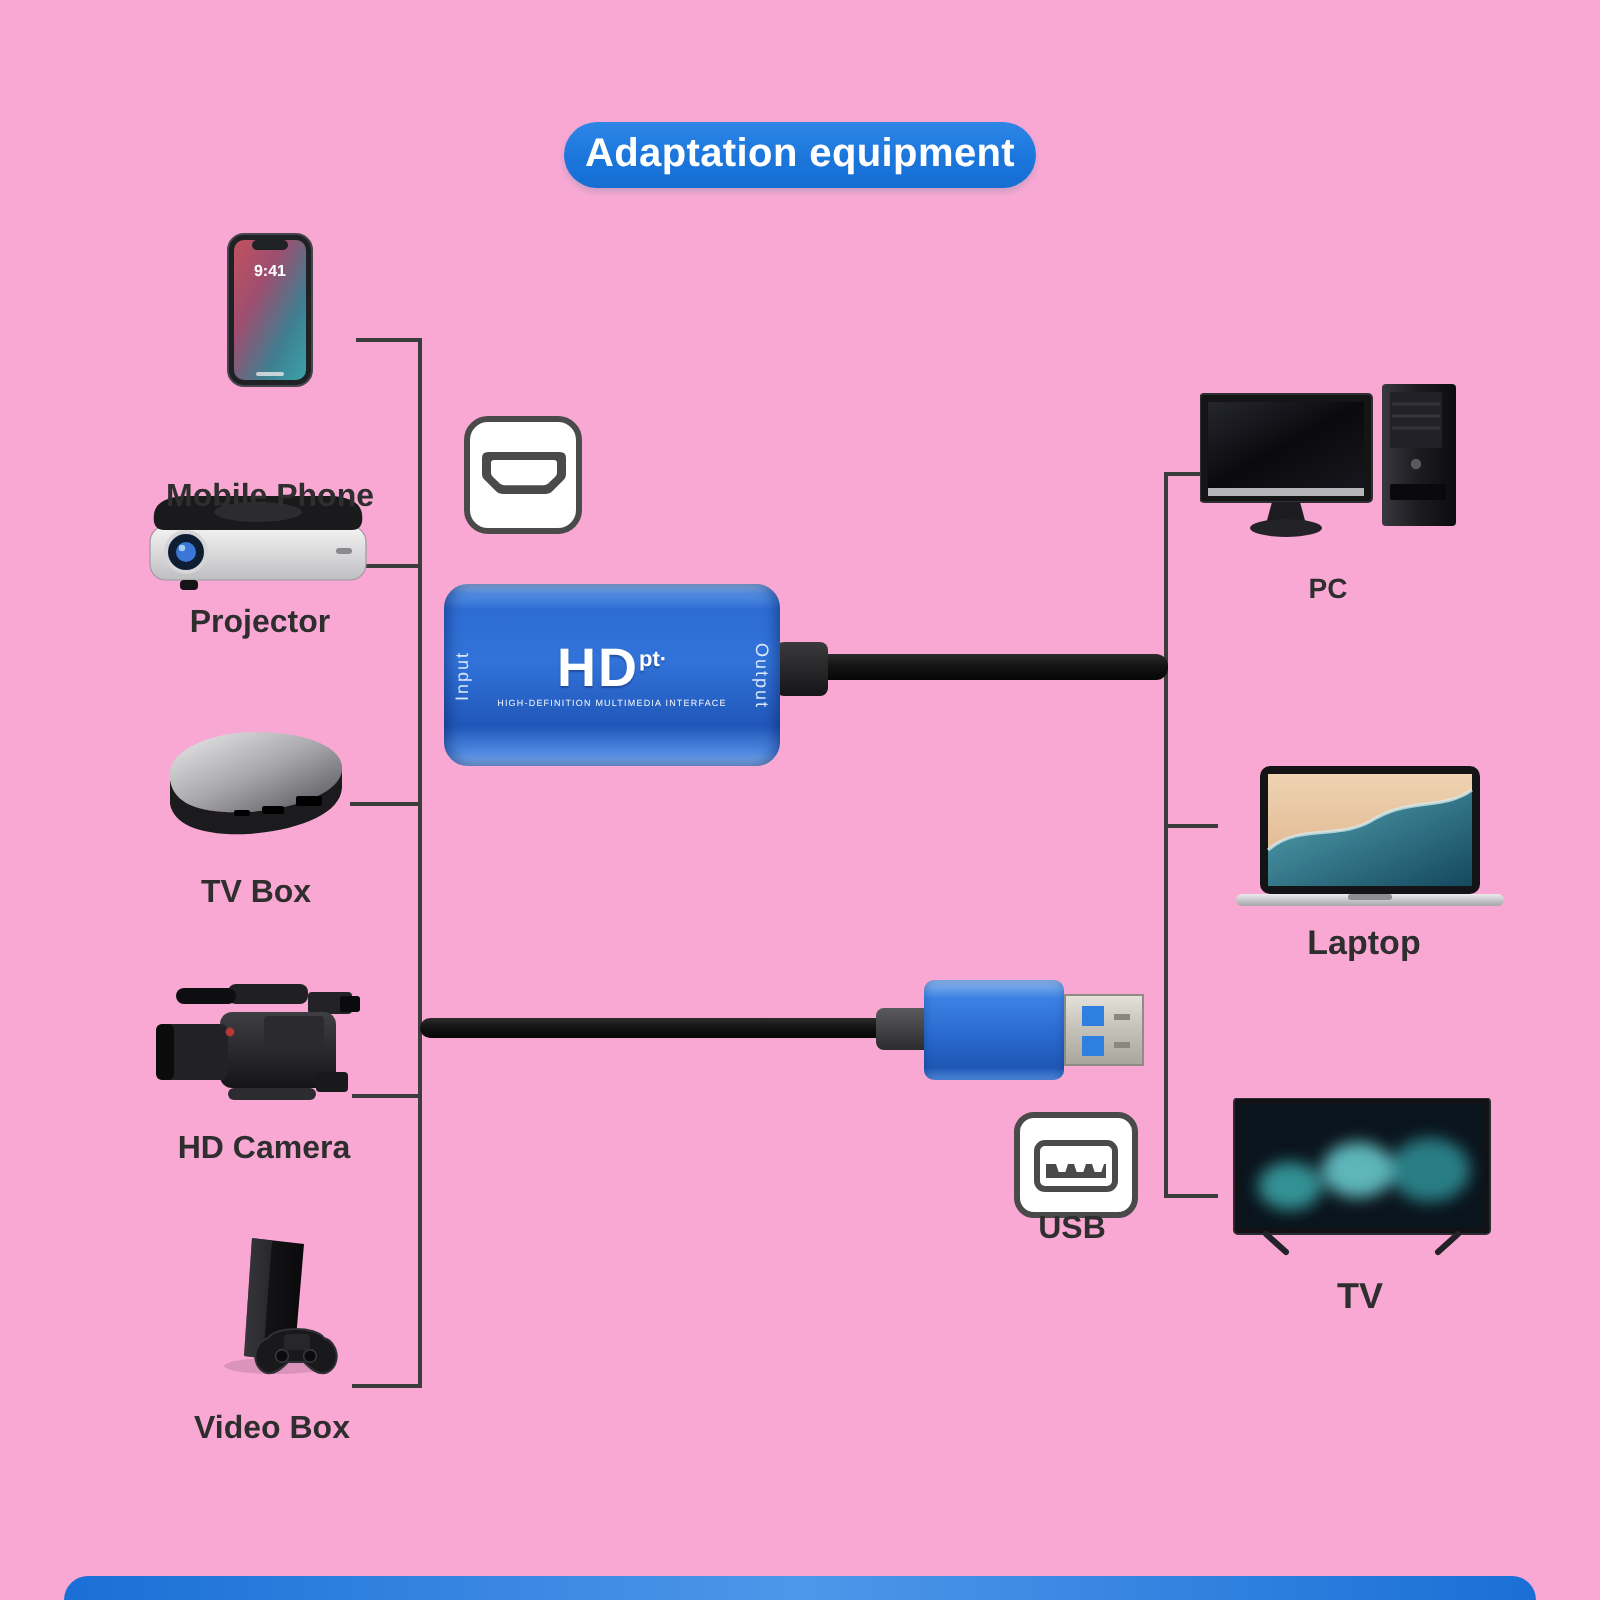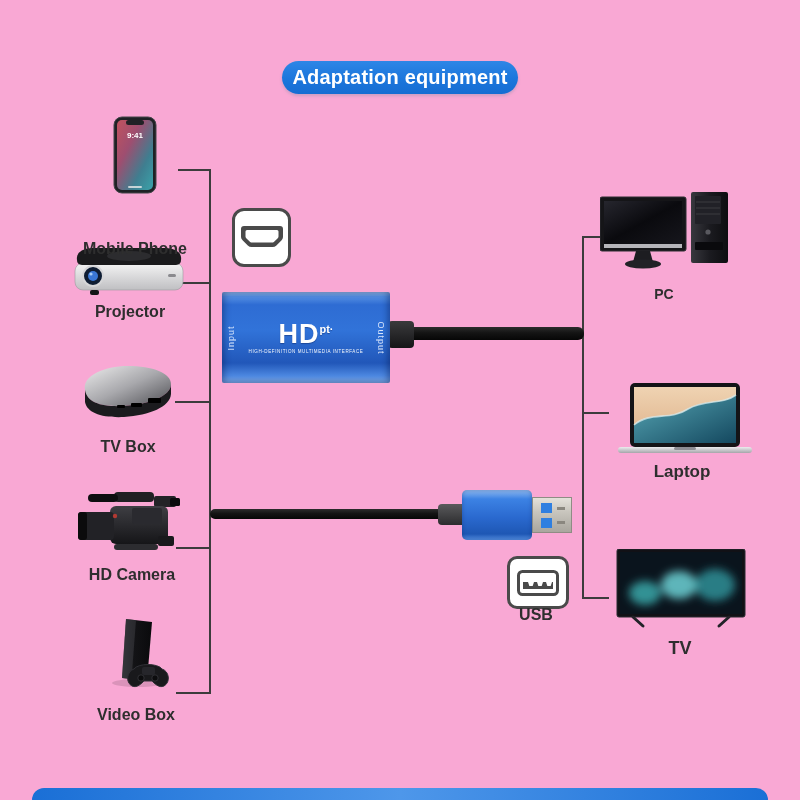--- a/index.html
+++ b/index.html
@@ -20,21 +20,21 @@
   .line{background:#3c3c3c;}
   
   .cable{background:linear-gradient(180deg,#2c2c2c,#141414 45%,#060606);border-radius:6px;}
   
   .dev-label{
     transform:translateX(-50%);color:#2e2e2e;font-size:16px;font-weight:600;
     white-space:nowrap;
   }
   
   .capture{
-    left:222px;top:292px;width:168px;height:91px;border-radius:2px;
+    left:222px;top:292px;width:168px;height:91px;border-radius:12px;
     background:linear-gradient(180deg,#9dc0ef 0%,#548ee2 5%,#2e6cd3 14%,#3173d9 42%,#2157b9 78%,#4c87e0 92%,#86b1ec 100%);
     box-shadow:inset 3px 0 6px rgba(10,30,80,.35), inset -3px 0 6px rgba(10,30,80,.35);
     color:#fff;display:flex;flex-direction:column;align-items:center;justify-content:center;
   }
   .cap-logo{font-size:27px;font-weight:800;line-height:1;letter-spacing:1px;text-shadow:0 1px 1px rgba(0,0,40,.3);}
   .cap-logo sup{font-size:11px;font-weight:700;letter-spacing:0;}
   .cap-caption{font-size:4.5px;letter-spacing:.6px;margin-top:1px;opacity:.95;}
   .cap-name{font-size:19px;font-weight:700;margin-top:5px;text-shadow:0 1px 1px rgba(0,0,40,.3);}
   .v-text{position:absolute;top:50%;font-size:9px;opacity:.92;color:#e8f0ff;
     writing-mode:vertical-rl;transform:translateY(-50%) rotate(180deg);letter-spacing:1px;}

